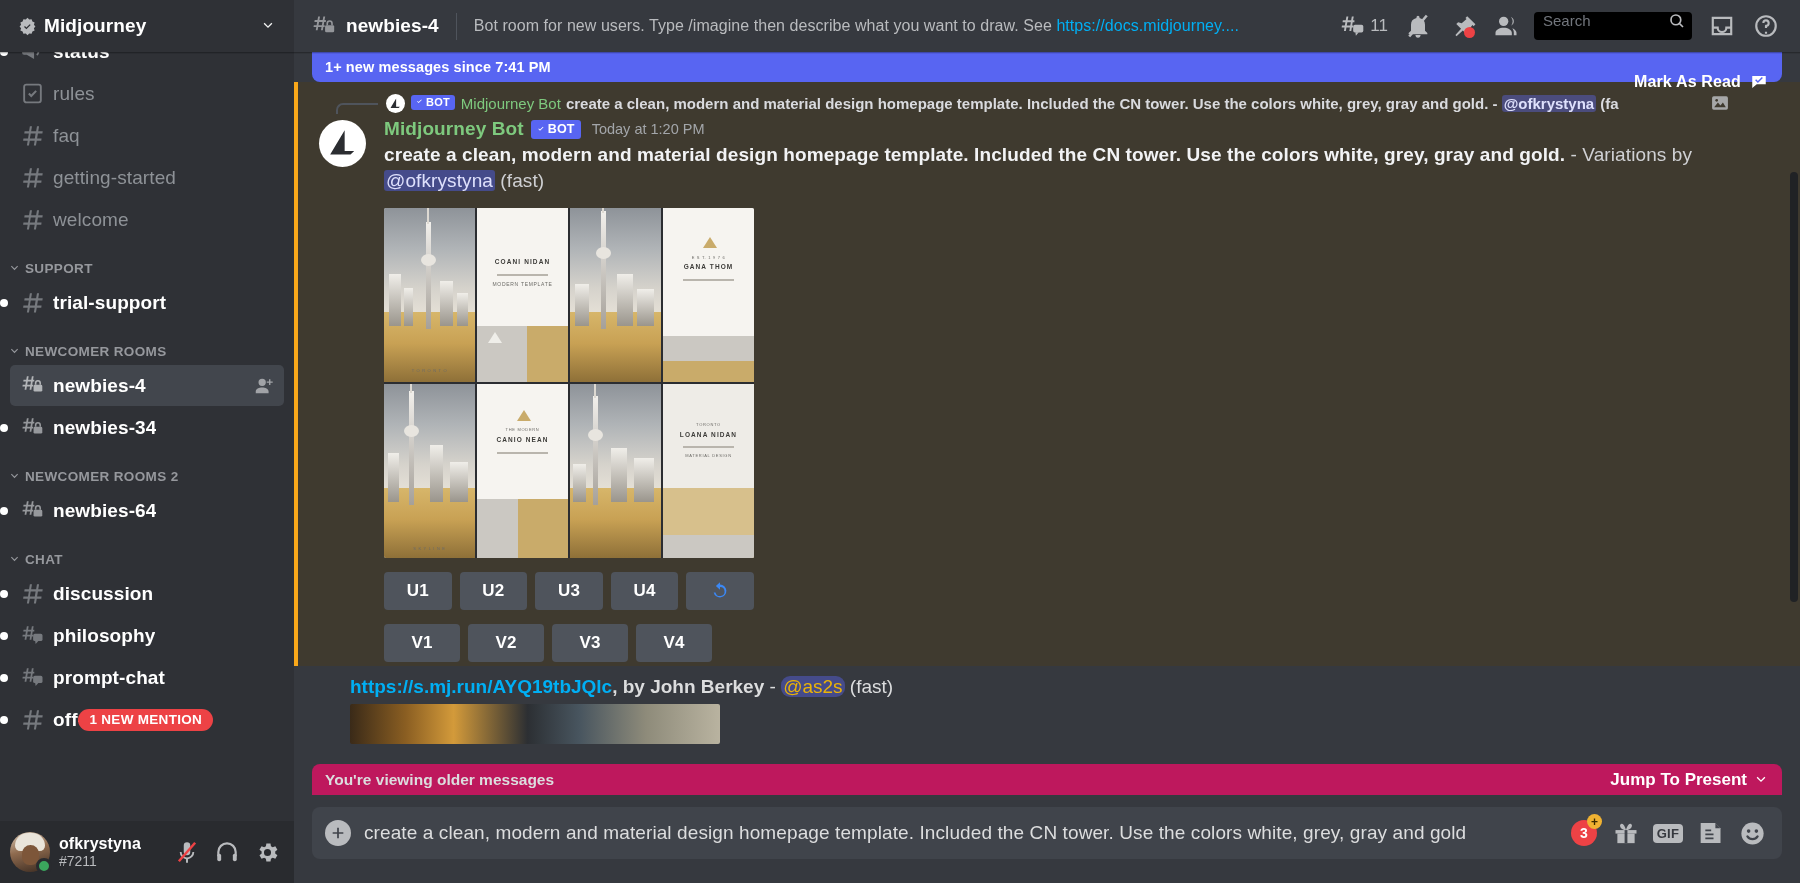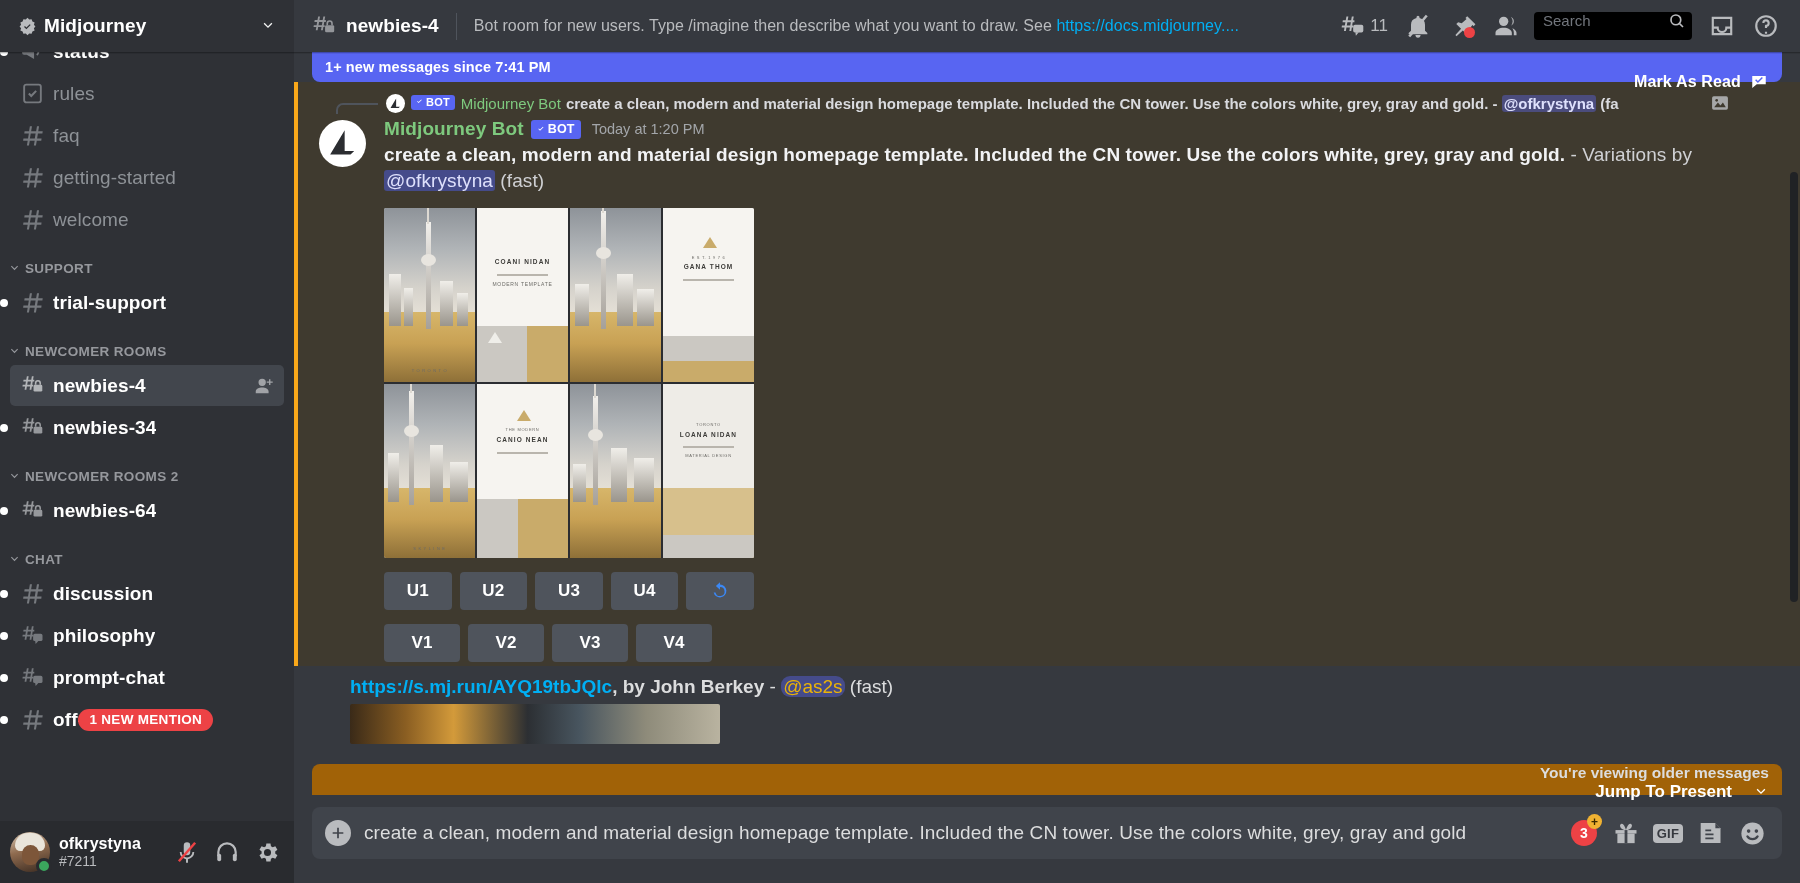--- a/index.html
+++ b/index.html
@@ -291,28 +291,27 @@
   .linkline .fast { color: #dcddde; }
   .linkstrip {
     margin: 6px 0 0 56px; width: 370px; height: 40px;
     background: linear-gradient(90deg,#3a2a18,#8a5e22 15%,#d39a3a 28%,#2c2f33 48%,#48555f 62%,#8e8b7a 80%,#b9b3a0);
     border-radius: 2px;
   }
 
   
   .jumpbar {
     position: absolute; left: 18px; right: 18px; bottom: 86px;
-    height: 31px; background: #a16207;
+    height: 31px; background: #be185d;
     border-radius: 8px 8px 0 0;
-    display: flex; align-items: flex-end; padding: 0 13px;
+    display: flex; align-items: center; padding: 0 13px;
     z-index: 6;
-    flex-direction: column;
   }
   .jumpbar .t { font-size: 15.5px; color: #dcddde; font-weight: 600; }
-  .jumpbar .r { margin-left: auto; display: flex; align-items: center; gap: 21px; cursor: pointer; }
+  .jumpbar .r { margin-left: auto; display: flex; align-items: center; gap: 6px; cursor: pointer; }
   .jumpbar .r .t2 { font-size: 17px; color: #fff; font-weight: 600; }
 
   
   .composer-wrap { flex: none; padding: 0 18px 22px 18px; position: relative; z-index: 7; }
   .composer {
     background: #40444b; border-radius: 8px;
     min-height: 52px; display: flex; align-items: center;
     padding: 0 14px 0 0;
   }
   .plus-btn {

